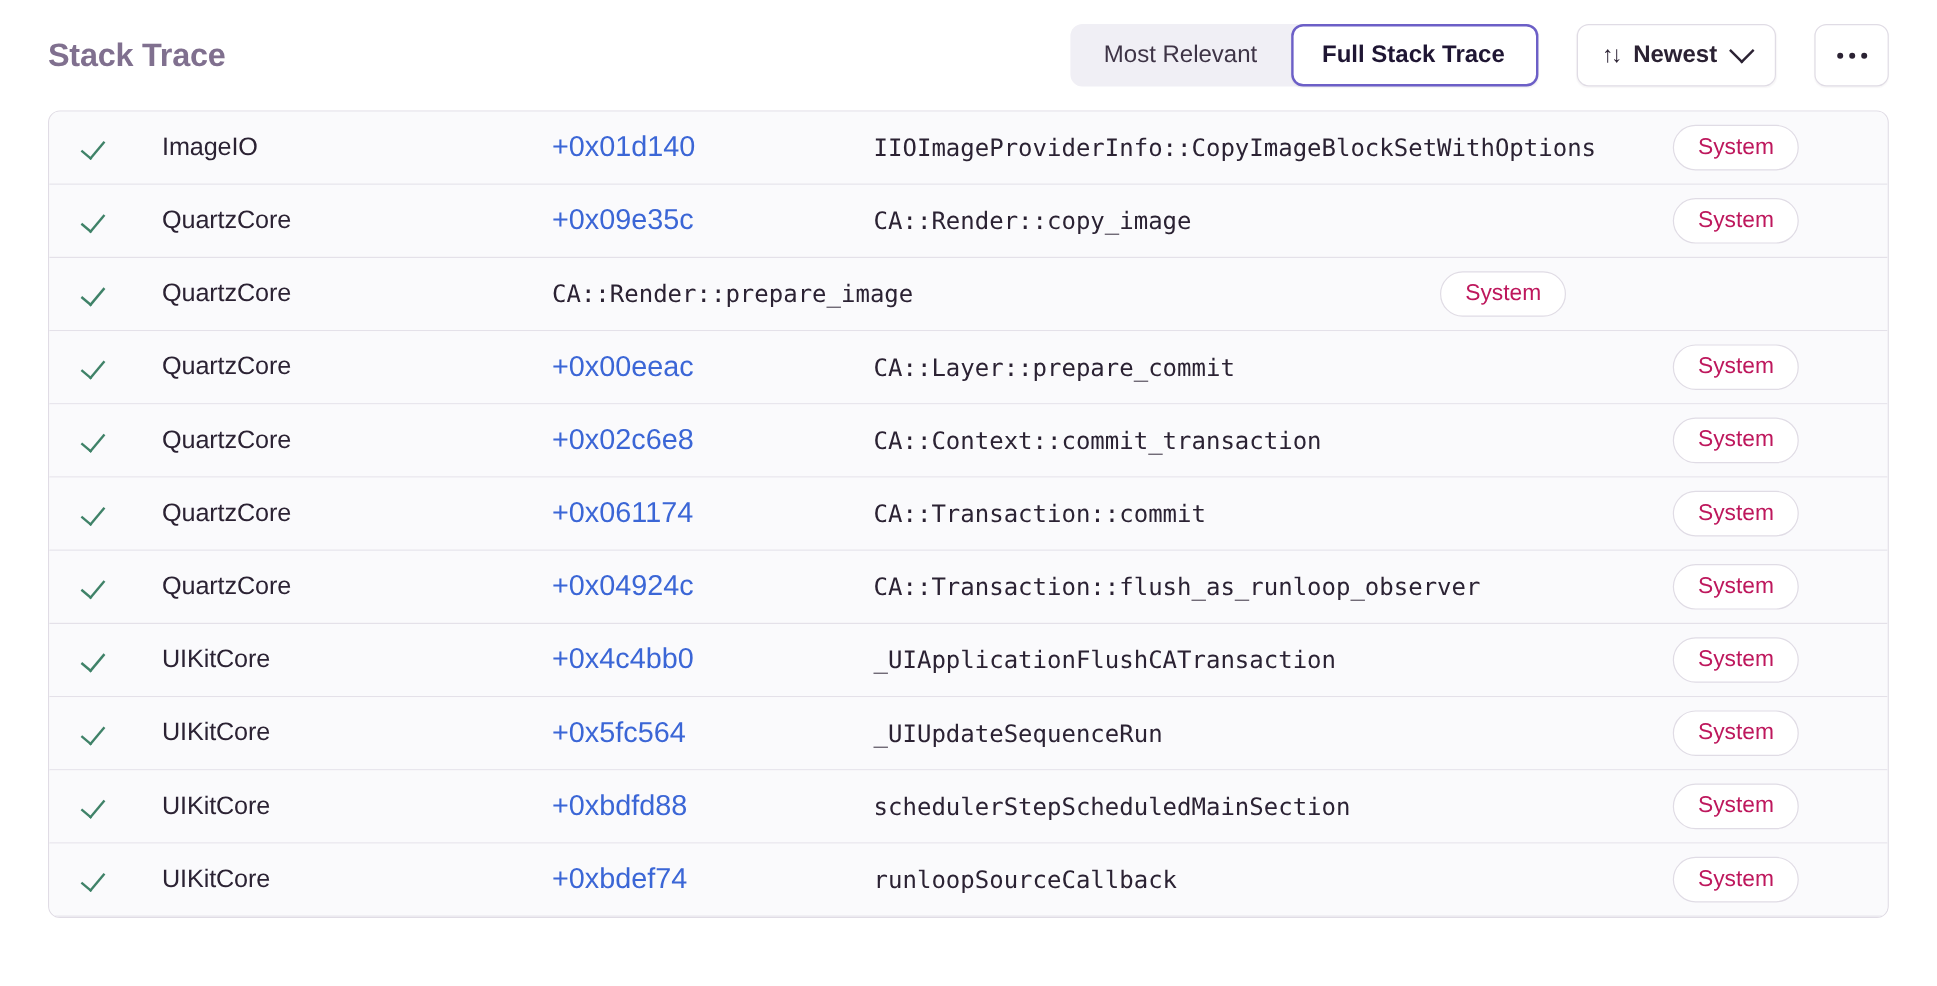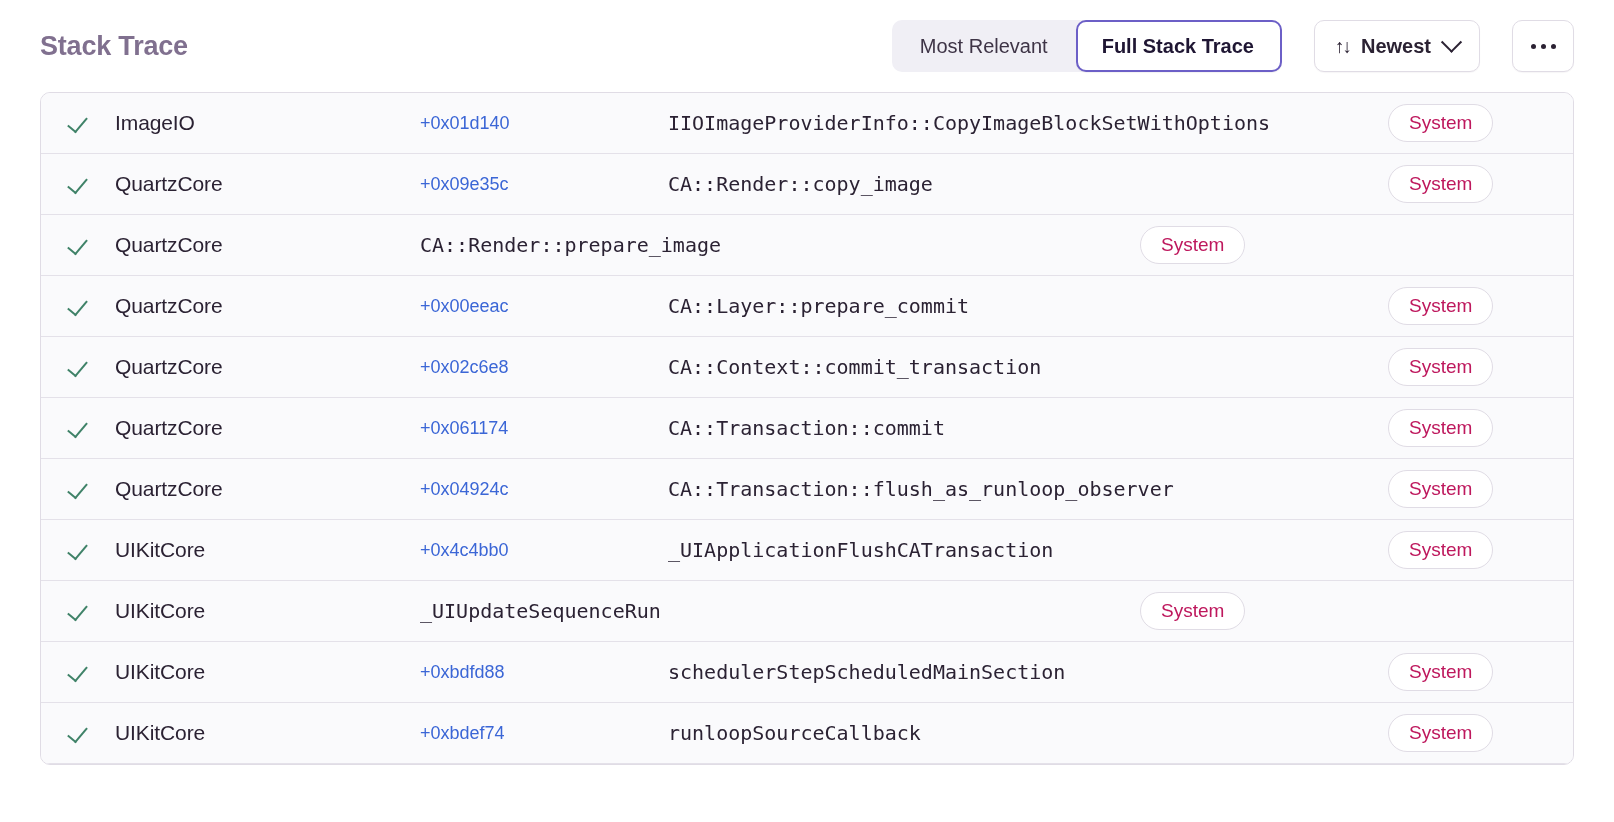--- a/index.html
+++ b/index.html
@@ -161,20 +161,21 @@
 
   .frame-row {
     display: flex;
     align-items: center;
     min-height: 61px;
     box-sizing: border-box;
     border-bottom: 1px solid #e4e1e9;
     background: #fafafc;
     padding: 6px 0;
     cursor: pointer;
+    gap: 20px;
   }
   .frame-row:last-child { border-bottom: 1px solid #e4e1e9; }
 
   .col-check {
     width: 74px;
     flex: 0 0 74px;
     display: flex;
     align-items: center;
     justify-content: center;
     padding-left: 4px;
@@ -204,21 +205,21 @@
     font-size: 21px;
     color: #2b2233;
     letter-spacing: -0.1px;
     white-space: nowrap;
     overflow: hidden;
   }
 
   .col-addr {
     width: 248px;
     flex: 0 0 248px;
-    font-size: 18px;
+    font-size: 24px;
     color: #3b66d6;
     white-space: nowrap;
   }
 
   .col-func {
     flex: 1 1 auto;
     font-family: "DejaVu Sans Mono", monospace;
     font-size: 20px;
     color: #2b2233;
     line-height: 1.52;
@@ -369,20 +370,21 @@
         <div class="col-func">_UIApplicationFlushCATransaction</div>
         <div class="col-badge">
           <span class="badge">System</span>
         </div>
       </div>
       <div class="frame-row">
         <div class="col-check">
           <span class="check-glyph"></span>
         </div>
         <div class="col-module">UIKitCore</div>
+        <div class="col-addr">+0x5fc564</div>
         <div class="col-func">_UIUpdateSequenceRun</div>
         <div class="col-badge">
           <span class="badge">System</span>
         </div>
       </div>
       <div class="frame-row">
         <div class="col-check">
           <span class="check-glyph"></span>
         </div>
         <div class="col-module">UIKitCore</div>

